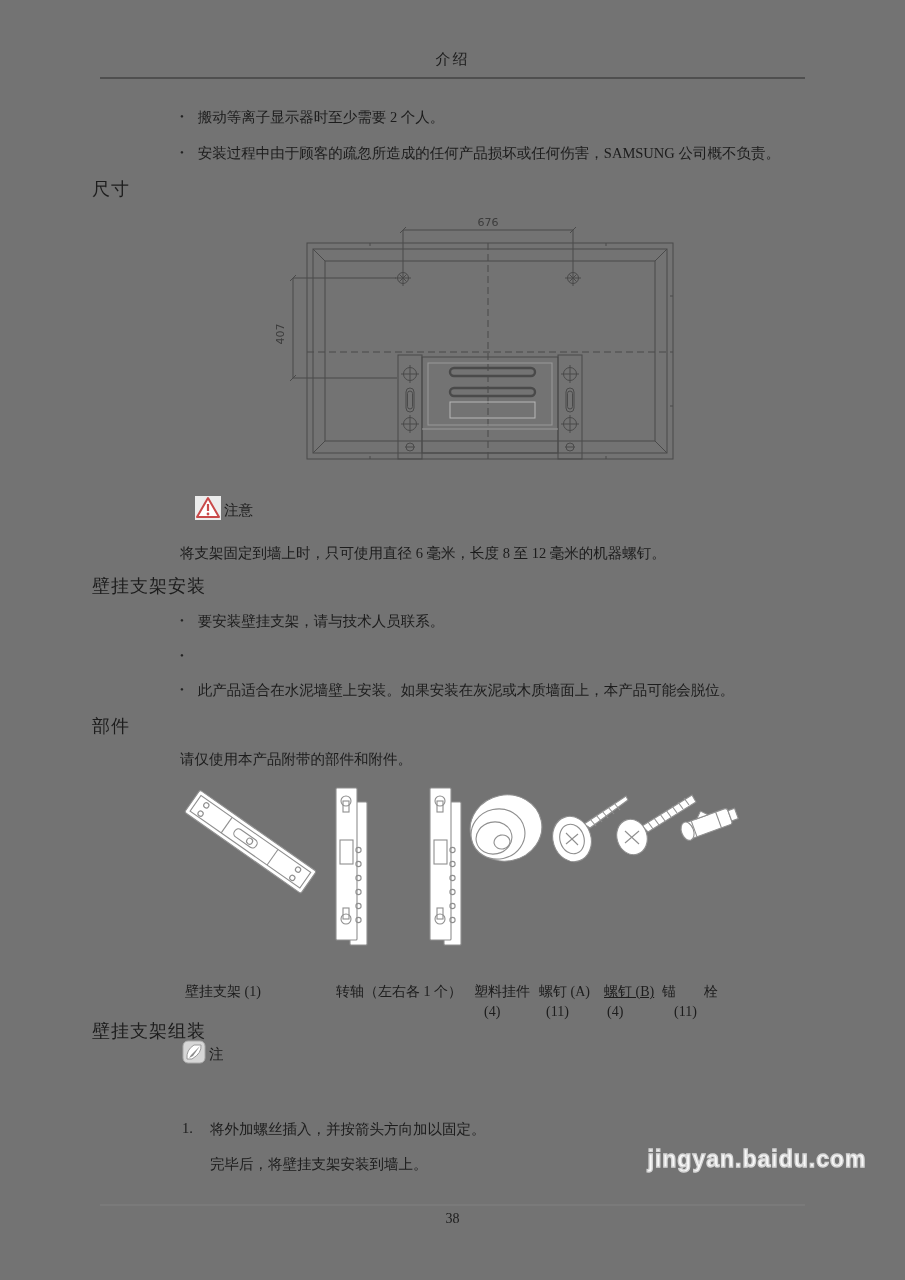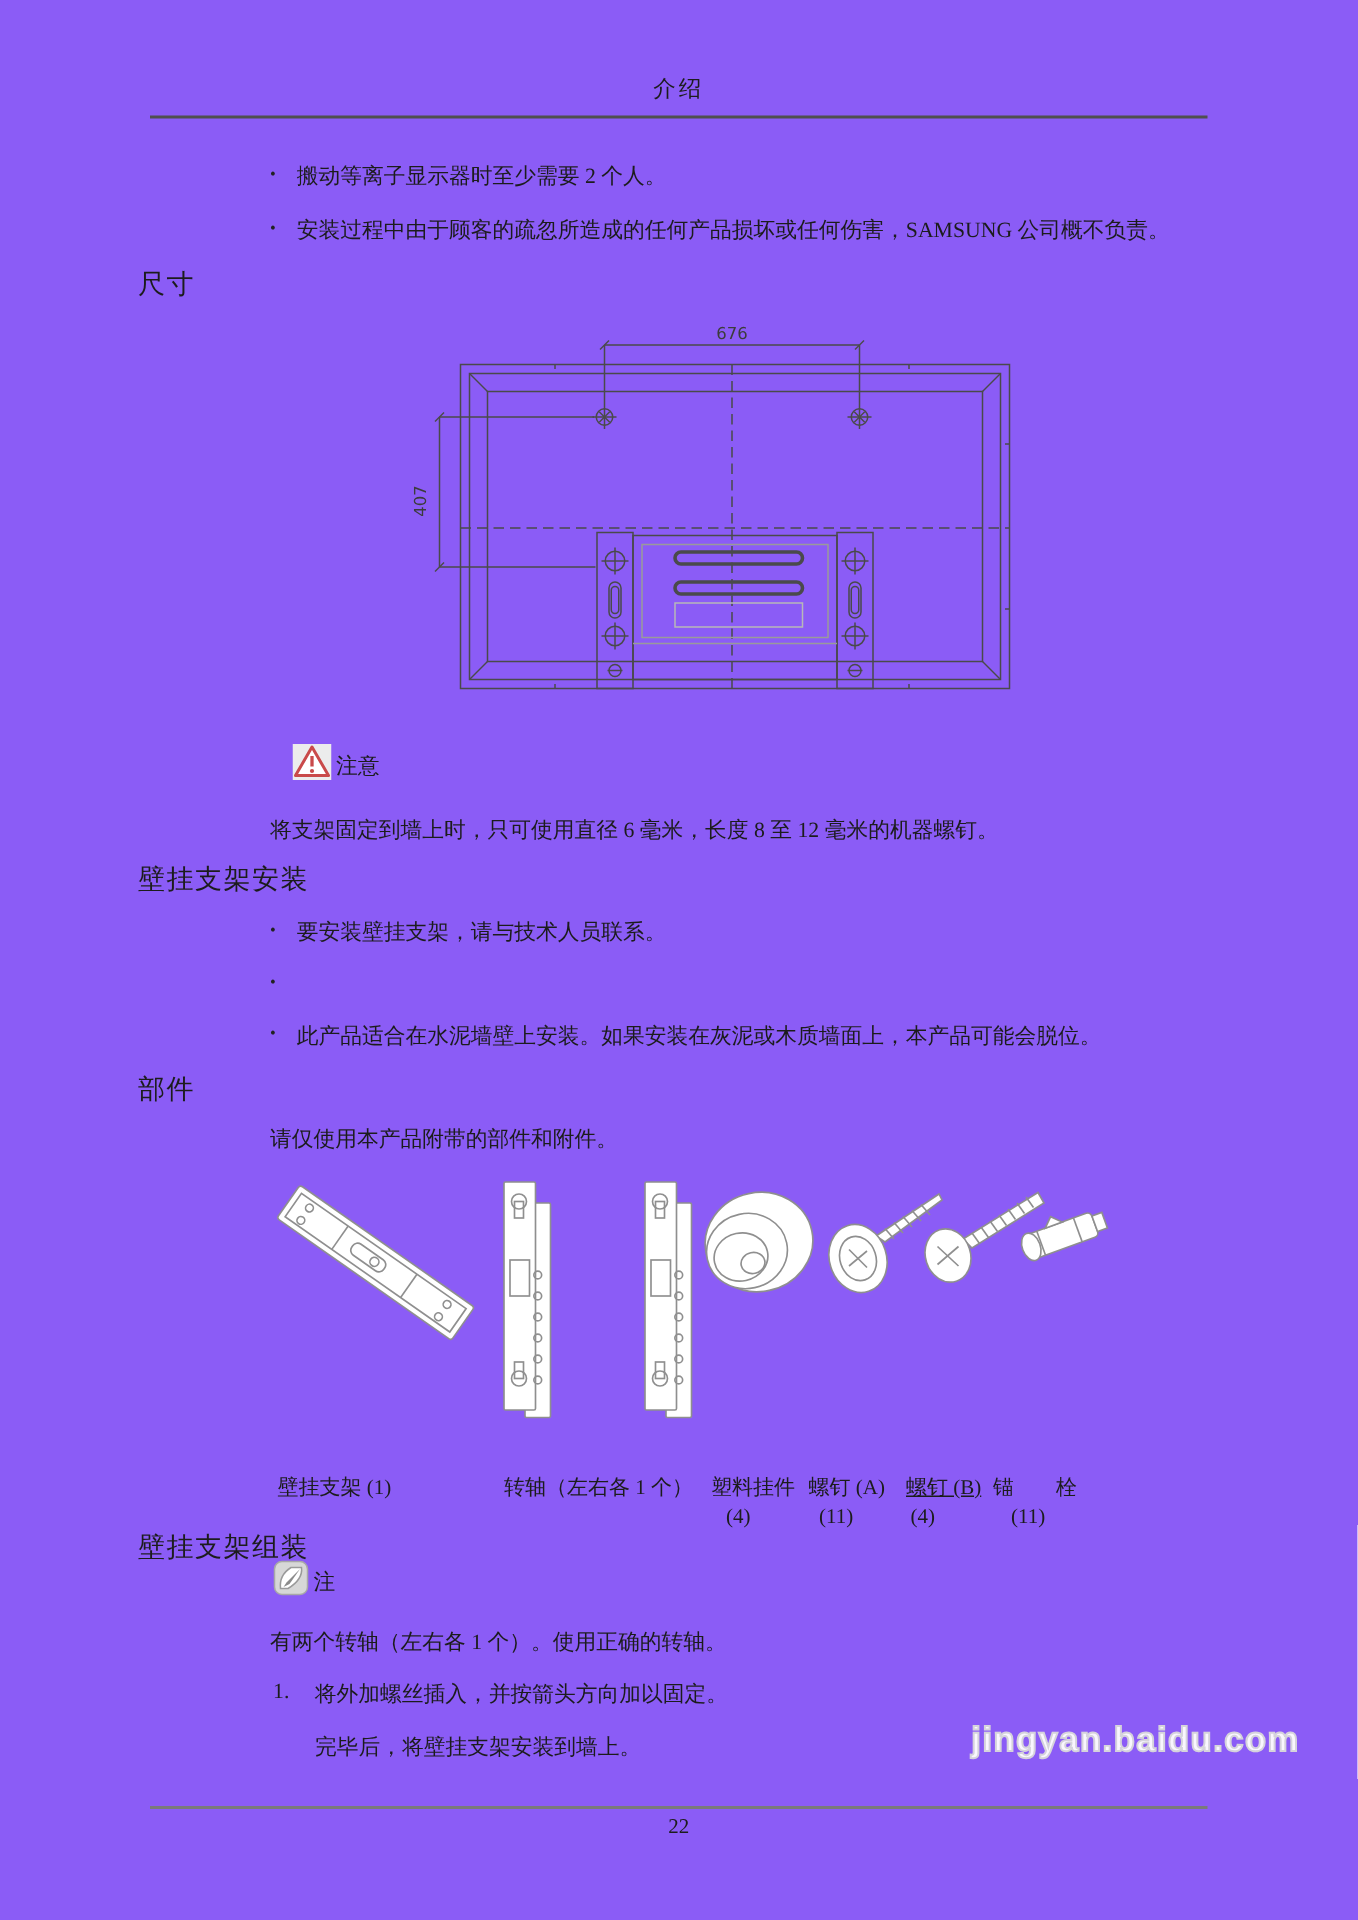--- a/index.html
+++ b/index.html
@@ -1,18 +1,18 @@
 <!DOCTYPE html>
 <html><head>
 <meta charset="utf-8">
 <style>
   * { margin:0; padding:0; box-sizing:border-box; }
   html,body { background:#ffffff; }
   .page {
-    position:relative; width:905px; height:1280px; background:#8b5cf6;
+    position:relative; width:905px; height:1280px; background:#737373;
     font-family:"Liberation Serif","DejaVu Serif",serif; color:#1c1c1c;
     overflow:hidden;
   }
   .abs { position:absolute; }
   .hdr-title { top:50px; left:0; width:100%; text-align:center; font-size:15px; letter-spacing:2px; }
   .hdr-rule  { top:77px; left:100px; width:705px; height:2px; background:#4f4f4f; }
   .ftr-rule  { top:1204px; left:100px; width:705px; height:2px; background:#7a7a7a; }
   .page-num  { top:1211px; left:0; width:100%; text-align:center; font-size:14px; }
 
   .h2 { font-size:18px; font-weight:normal; left:92px; letter-spacing:1px; }
@@ -277,28 +277,27 @@
   <div class="abs h2" style="top:1019px">壁挂支架组装</div>
 
   <div class="abs icon-label" style="top:1040px; left:182px;">
     <svg width="24" height="24" viewBox="0 0 24 24">
       <rect x="1" y="1" width="22" height="22" rx="5" fill="#d7d7d7" stroke="#a8a8a8"></rect>
       <path d="M5 19 Q4 10 12 5 L19 5 Q20 13 10 19 Z" fill="#ffffff" stroke="#9a9a9a"></path>
       <path d="M18 6 L9 15 L7 18 L11 16 Z" fill="#8c8c8c"></path>
     </svg>
     <span>注</span>
   </div>
-  <div class="abs body-text" style="top:1085px">有两个转轴（左右各 1 个）。使用正确的转轴。</div>
 
   <div class="abs step" style="top:1120px">
     <span>1.</span>
     <span>将外加螺丝插入，并按箭头方向加以固定。</span>
   </div>
   <div class="abs body-text" style="top:1155px; left:210px;">完毕后，将壁挂支架安装到墙上。</div>
 
   <div class="abs watermark">
     <div class="wm-url">jingyan.baidu.com</div>
   </div>
 
   <div class="abs ftr-rule"></div>
-  <div class="abs page-num">22</div>
+  <div class="abs page-num">38</div>
 
 </div>
 
 </body></html>

